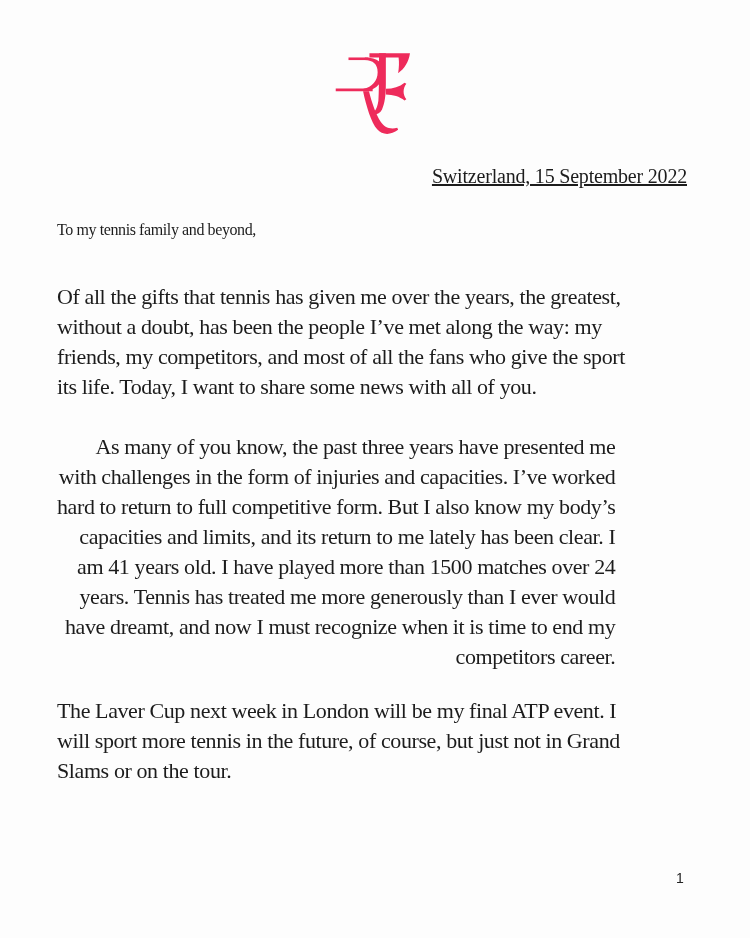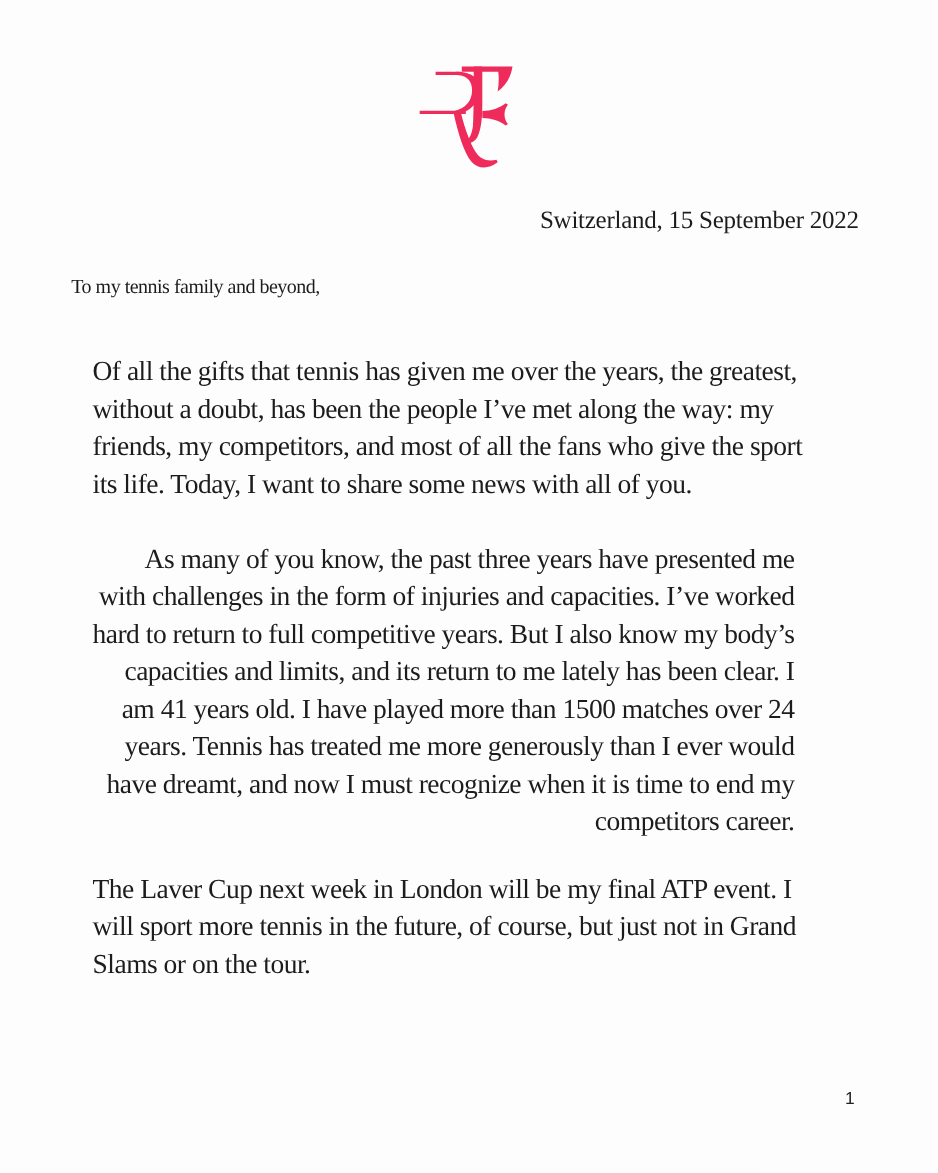--- a/index.html
+++ b/index.html
@@ -29,32 +29,33 @@
     height: 100%;
     display: block;
   }
   .dateline {
     position: absolute;
     top: 165px;
     right: 63px;
     font-size: 20px;
     letter-spacing: -0.2px;
     white-space: nowrap;
+    text-decoration: underline;
   }
   .salutation {
     position: absolute;
     top: 221px;
     left: 57px;
     font-size: 16px;
     letter-spacing: -0.4px;
     white-space: nowrap;
   }
   .paragraph {
     position: absolute;
-    left: 74px;
+    left: 57px;
     font-size: 22px;
     line-height: 30px;
     letter-spacing: -0.4px;
   }
   .paragraph .line {
     white-space: nowrap;
   }
   .p1 { top: 282px; }
   .p2 { top: 432px; text-align: right; }
   .p3 { top: 696px; }
@@ -95,21 +96,21 @@
   <div class="paragraph p1">
       <div class="line">Of all the gifts that tennis has given me over the years, the greatest,</div>
       <div class="line">without a doubt, has been the people I’ve met along the way: my</div>
       <div class="line">friends, my competitors, and most of all the fans who give the sport</div>
       <div class="line">its life. Today, I want to share some news with all of you.</div>
     </div>
 
   <div class="paragraph p2">
       <div class="line">As many of you know, the past three years have presented me</div>
       <div class="line">with challenges in the form of injuries and capacities. I’ve worked</div>
-      <div class="line">hard to return to full competitive years. But I also know my body’s</div>
+      <div class="line">hard to return to full competitive form. But I also know my body’s</div>
       <div class="line">capacities and limits, and its return to me lately has been clear. I</div>
       <div class="line">am 41 years old. I have played more than 1500 matches over 24</div>
       <div class="line">years. Tennis has treated me more generously than I ever would</div>
       <div class="line">have dreamt, and now I must recognize when it is time to end my</div>
       <div class="line">competitors career.</div>
     </div>
 
   <div class="paragraph p3">
       <div class="line">The Laver Cup next week in London will be my final ATP event. I</div>
       <div class="line">will sport more tennis in the future, of course, but just not in Grand</div>

